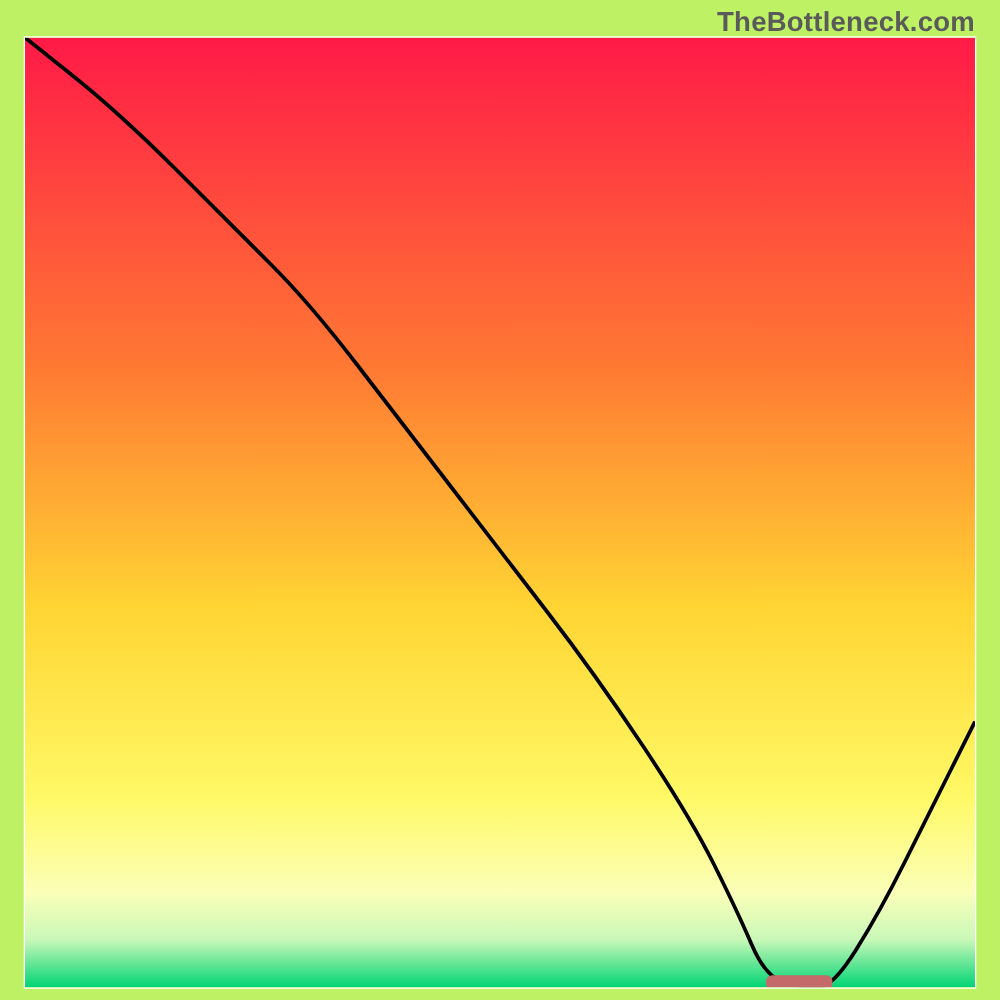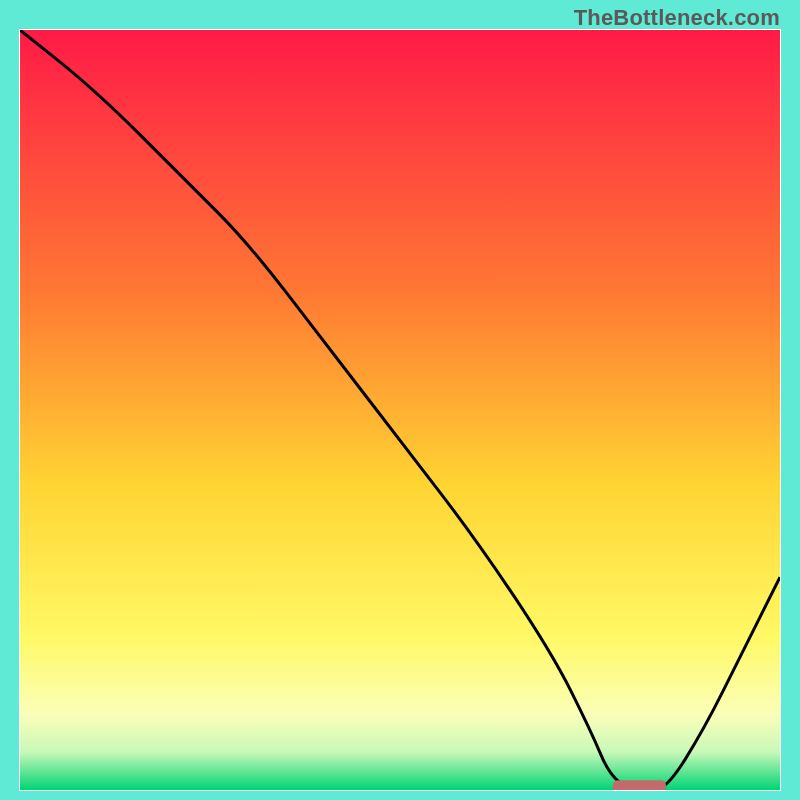--- a/index.html
+++ b/index.html
@@ -8,21 +8,21 @@
     width: 800px;
     height: 800px;
     background: #ffffff;
     overflow: hidden;
     font-family: Arial, Helvetica, sans-serif;
   }
   .frame {
     position: relative;
     width: 800px;
     height: 800px;
-    background: #5eead4;
+    background: #bef264;
   }
   .plot {
     position: absolute;
     left: 20px;
     top: 30px;
     width: 760px;
     height: 760px;
     overflow: hidden;
     outline: 1px solid #fff; 
   }

